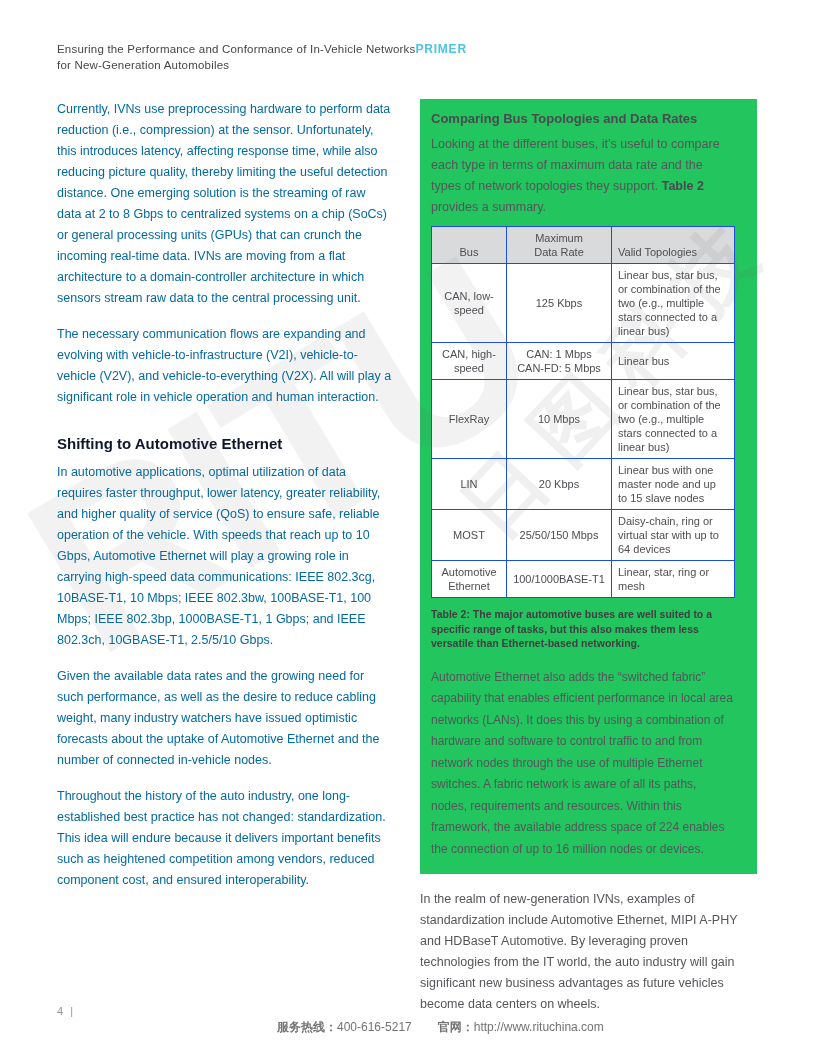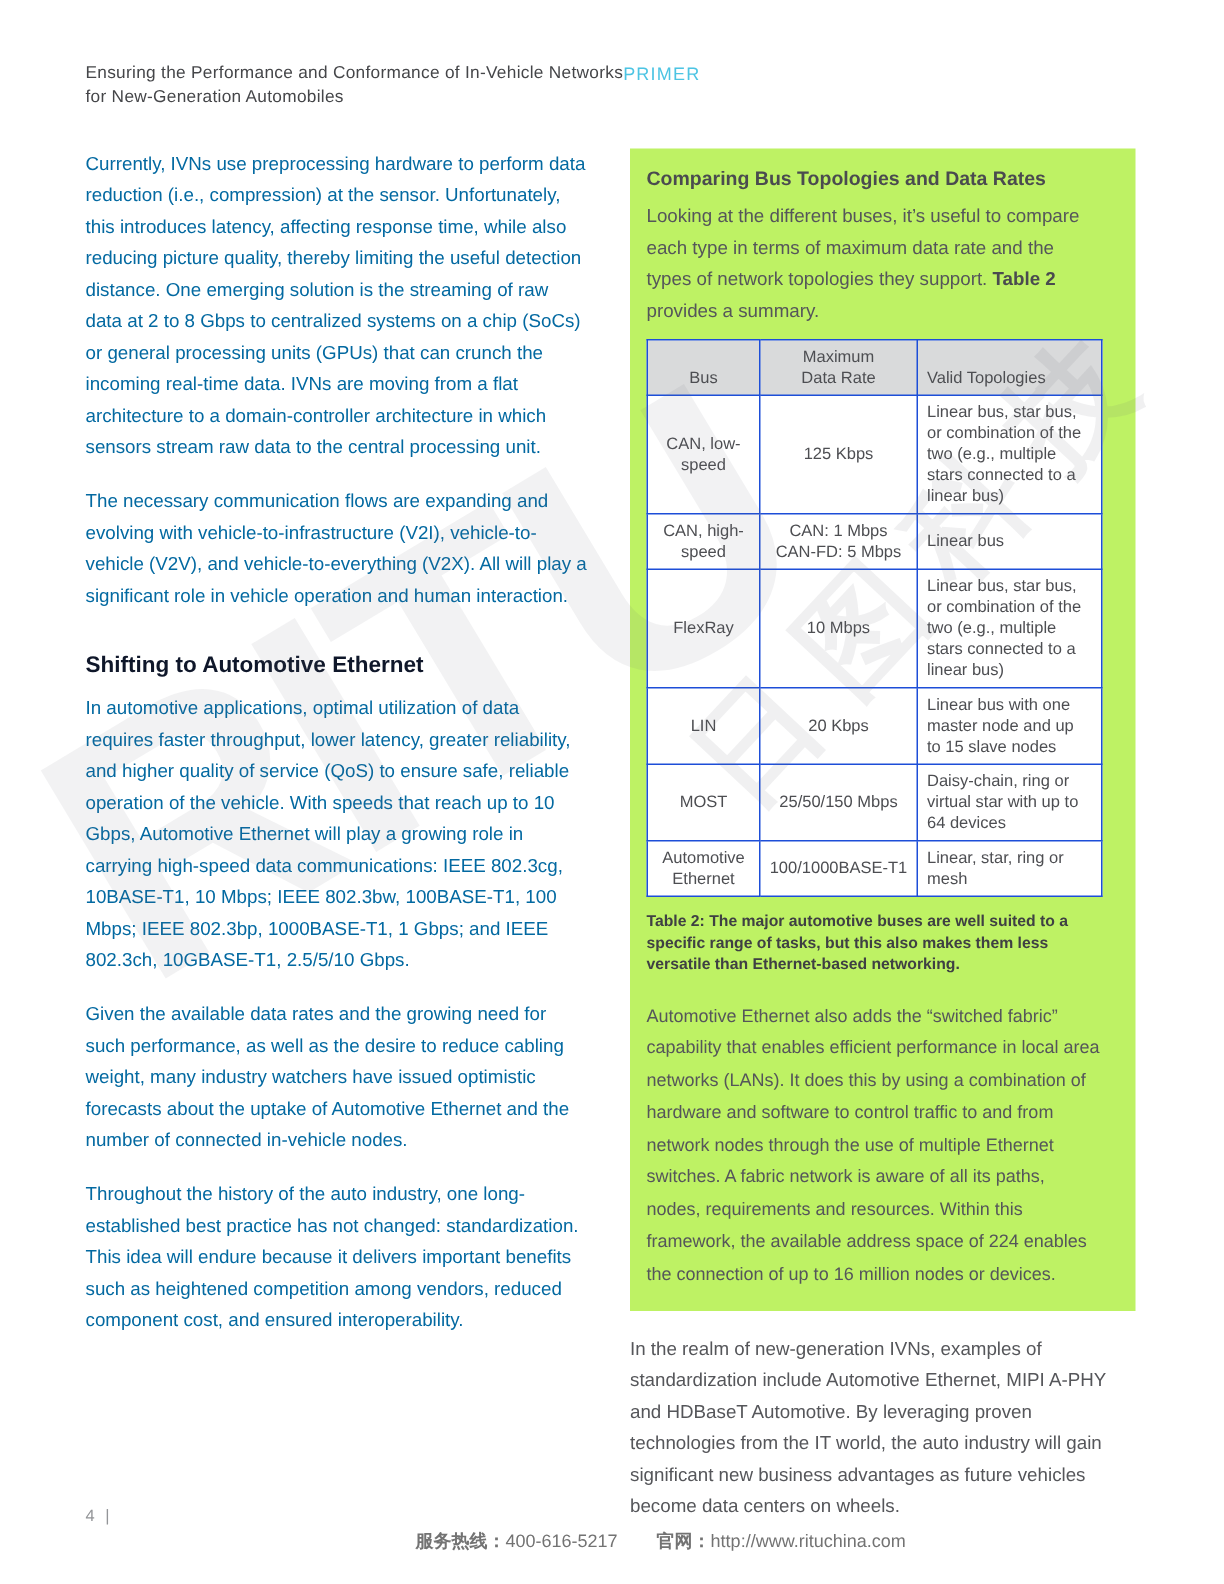--- a/index.html
+++ b/index.html
@@ -13,40 +13,40 @@
   }
   
   .header{
     position:absolute;top:41px;left:57px;right:59px;
     display:flex;justify-content:flex-start;align-items:flex-start;
   }
   .doc-title{
     font-size:11.5px;line-height:16px;color:#454649;letter-spacing:.2px;font-weight:400;
   }
   .badge{
-    font-size:12px;letter-spacing:.8px;color:#4cc4e3;font-weight:400;padding-top:1px;
+    font-size:12px;letter-spacing:.8px;color:#4cc4e3;font-weight:700;padding-top:1px;
   }
   
   .main{
     position:absolute;top:99px;left:57px;right:59px;
     display:flex;gap:27px;
   }
   .col-left{width:336px;flex:0 0 336px;}
   .col-right{width:337px;flex:0 0 337px;}
   .para{
     font-size:12.5px;line-height:21px;margin:0 0 15px 0;color:#0369a1;
   }
   h2.section{
     font-size:15px;line-height:19px;font-weight:700;color:#0f172a;
     margin:26px 0 9px 0;
   }
   h2.section:first-child{margin-top:0;}
   
   .gray-box{
-    background:#bef264;
+    background:#22c55e;
     padding:11px 22px 14px 11px;
     box-sizing:border-box;
   }
   .box-title{
     font-size:13px;font-weight:700;color:#4a4b4f;margin:0 0 7px 0;line-height:17px;
   }
   .box-intro{
     font-size:12.5px;line-height:21px;margin:0 0 8px 0;color:#55565a;
   }
   .box-intro b{font-weight:700;color:#4a4b4f;}

